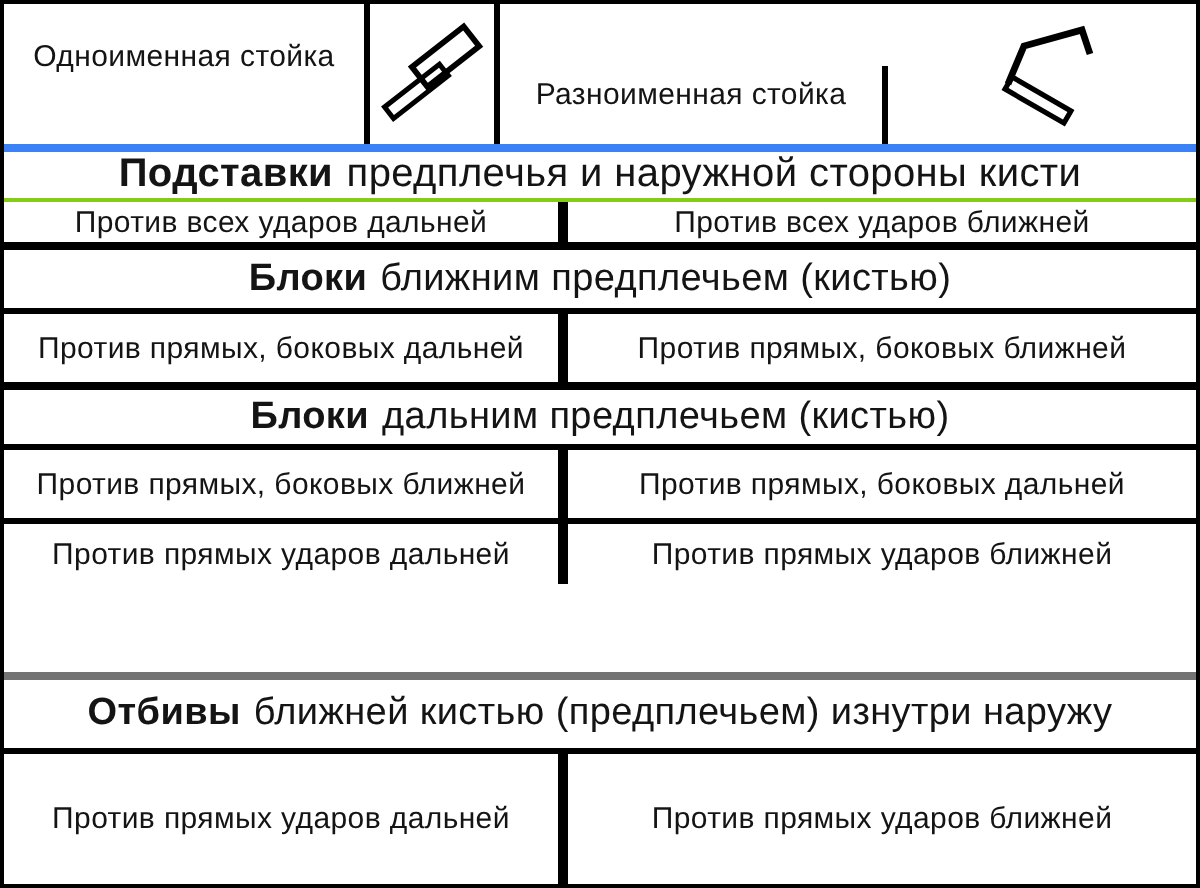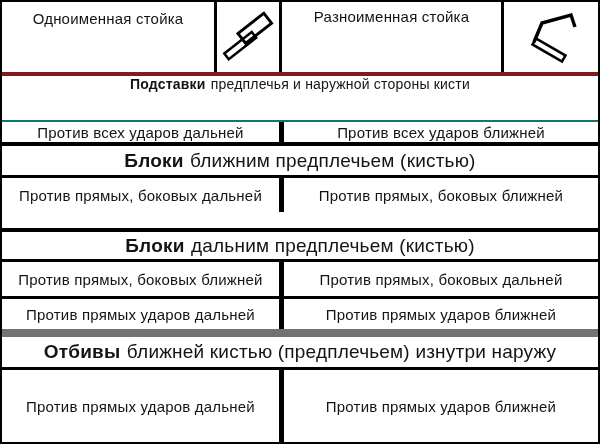--- a/index.html
+++ b/index.html
@@ -5,39 +5,39 @@
   html,body{margin:0;padding:0;background:#fff;}
   .tbl{
     width:600px;height:444px;box-sizing:border-box;
     border:2px solid #000;background:#fff;
     display:flex;flex-direction:column;
     font-family:"Liberation Sans",sans-serif;
     color:#141414;
   }
   
   .r-stance{height:70px;flex:0 0 70px;display:flex;box-sizing:border-box;}
-  .st-label{width:215px;box-sizing:border-box;border-right:3px solid #000;
-    text-align:center;padding-top:8px;font-size:15px;letter-spacing:.2px;}
+  .st-label{width:183px;box-sizing:border-box;border-right:3px solid #000;
+    text-align:center;padding-top:18px;font-size:15px;letter-spacing:.2px;}
   .st-icon{width:65px;box-sizing:border-box;border-right:3px solid #000;
     display:flex;align-items:center;justify-content:center;}
-  .st-label2{width:222px;box-sizing:border-box;border-right:3px solid #000;
-    text-align:center;padding-top:6px;font-size:15px;letter-spacing:.2px;}
+  .st-label2{width:194px;box-sizing:border-box;border-right:3px solid #000;
+    text-align:center;padding-top:6px;font-size:15px;letter-spacing:.2px;margin-top:31px;}
   .st-icon2{flex:1;display:flex;align-items:center;justify-content:center;}
   
   .r-head{display:flex;align-items:center;justify-content:center;
     box-sizing:border-box;font-size:19px;text-align:center;letter-spacing:.2px;}
   .r-head b{margin-right:1px;}
-  .h1{height:32px;flex:0 0 19px;border-top:4px solid #7f1d1d;font-size:14px;}
+  .h1{height:32px;flex:0 0 19px;border-top:4px solid #3b82f6;font-size:20px;}
   .h2{height:33px;flex:0 0 33px;border-top:4px solid #000;}
-  .h3{height:31px;flex:0 0 31px;border-top:4px solid #000;margin-top:16px;}
+  .h3{height:31px;flex:0 0 31px;border-top:4px solid #000;}
   .h4{height:57px;flex:0 0 57px;border-top:4px solid #000;}
-  .h5{height:38px;flex:0 0 38px;border-top:8px solid #737373;}
+  .h5{height:38px;flex:0 0 38px;border-top:4px solid #737373;margin-top:44px;}
   
   .r-two{display:flex;box-sizing:border-box;font-size:15px;letter-spacing:.2px;}
-  .t1{height:22px;flex:0 0 22px;border-top:2px solid #0f766e;margin-top:28px;}
+  .t1{height:22px;flex:0 0 22px;border-top:2px solid #84cc16;}
   .t2{height:37px;flex:0 0 37px;border-top:3px solid #000;}
   .t3{height:37px;flex:0 0 37px;border-top:3px solid #000;}
   .t4{height:33px;flex:0 0 33px;border-top:3px solid #000;}
   .t5{flex:1;border-top:3px solid #000;}
   .cl{width:282px;box-sizing:border-box;border-right:5px solid #000;
     display:flex;align-items:center;justify-content:center;text-align:center;}
   .cr{flex:1;display:flex;align-items:center;justify-content:center;text-align:center;}
   svg{display:block;}
 </style>
 </head>

